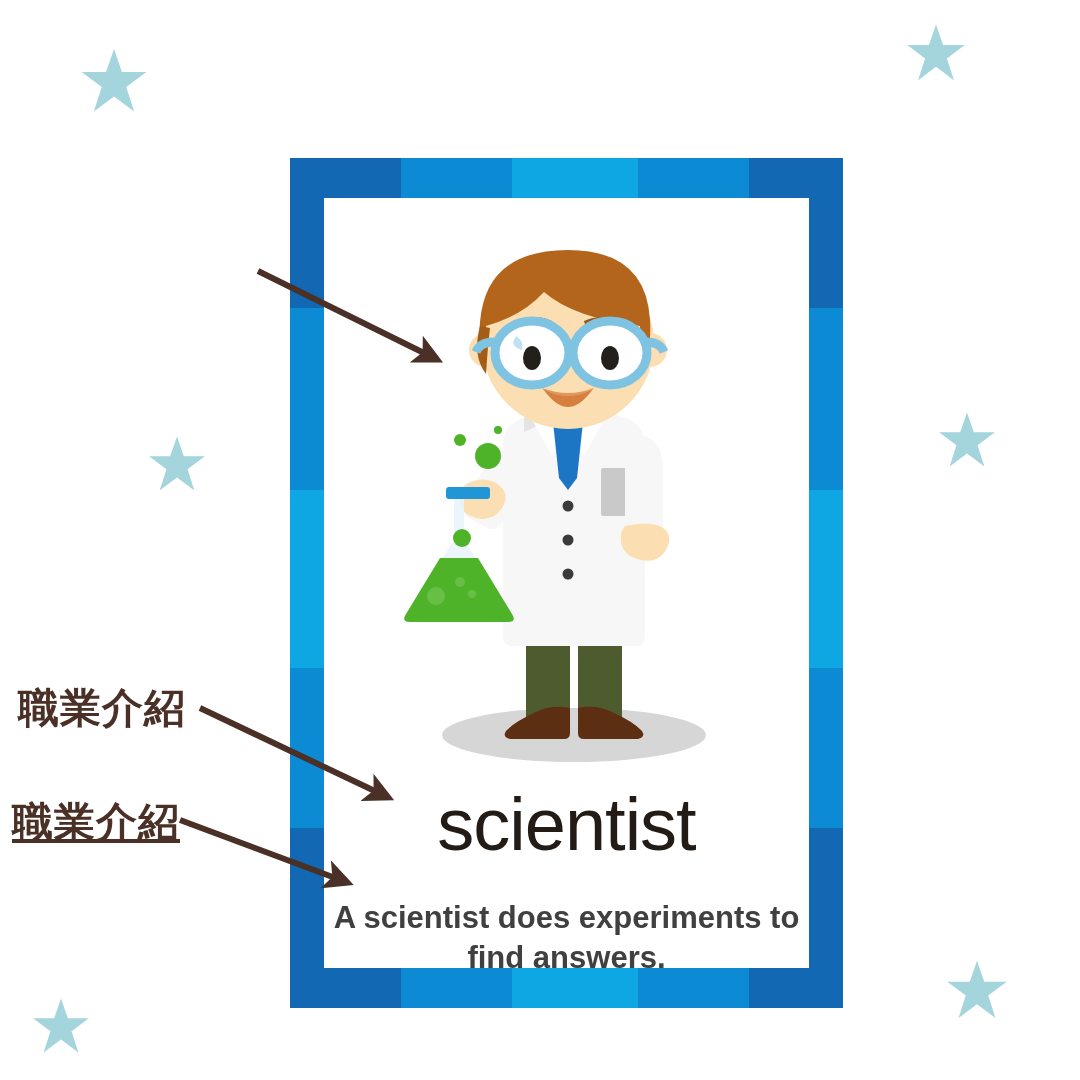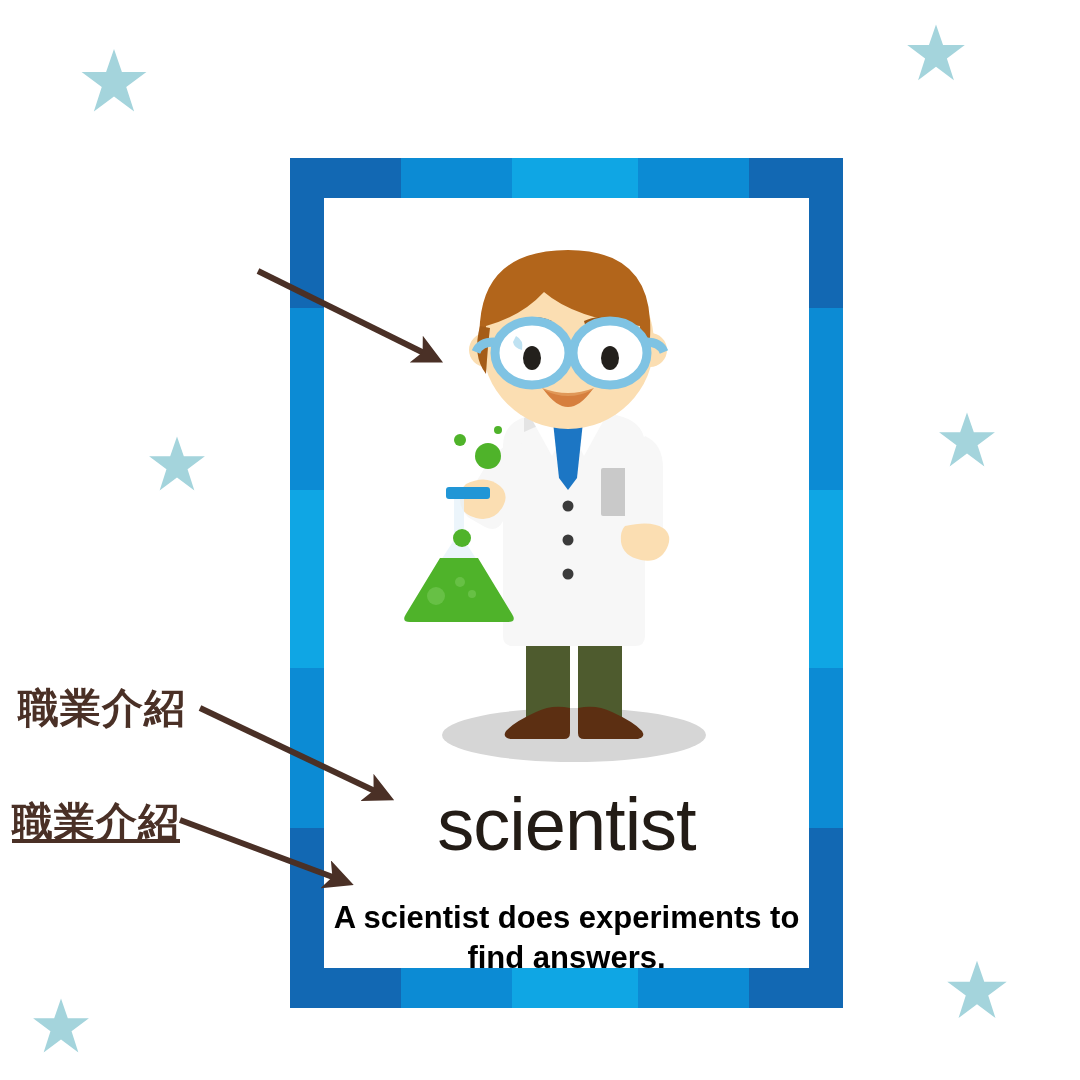--- a/index.html
+++ b/index.html
@@ -96,21 +96,21 @@
   }
   #word-desc {
     position: absolute;
     left: 8px;
     top: 700px;
     width: 469px;
     text-align: center;
     font-family: "Liberation Sans", sans-serif;
     font-weight: bold;
     font-size: 31px;
-    color: #000000;
+    color: #404040;
     line-height: 1.28;
   }
 
   
   #illustration {
     position: absolute;
     left: 50px;
     top: 40px;
     width: 390px;
     height: 540px;

